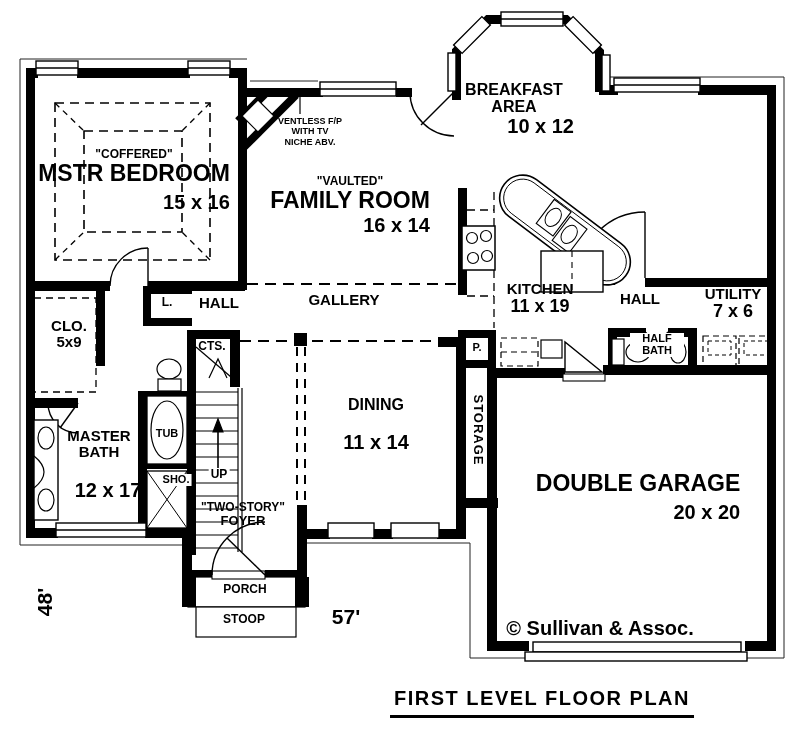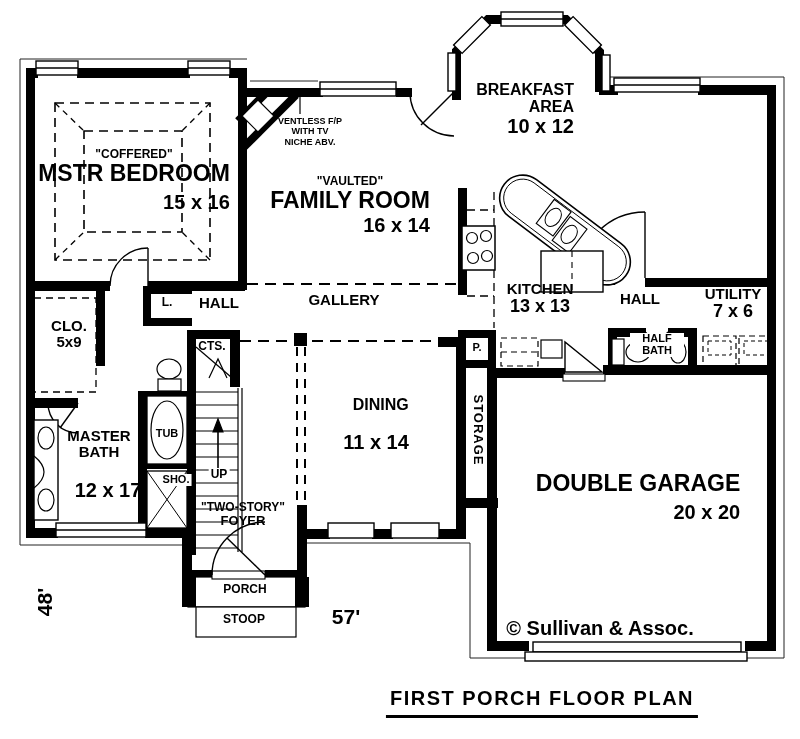--- a/index.html
+++ b/index.html
@@ -8,21 +8,21 @@
   svg{position:absolute;left:0;top:0;}
   .lbl{position:absolute;font-weight:bold;color:#000;text-align:center;
        white-space:nowrap;line-height:1.08;transform:translateX(-50%);}
   .lbl span{display:block;}
   .note{font-size:12px;}
   .f9{font-size:9px;line-height:1.15;margin-left:21px;}
   .f11{font-size:11px;}
   .f12{font-size:12px;}
   .f13{font-size:13px;}
   .f15{font-size:15px;}
-  .f16{font-size:16px;text-align:right;}
+  .f16{font-size:16px;}
   .f17{font-size:23px;}
   .f18{font-size:18px;}
   .f20{font-size:20px;text-align:right;}
   .f21{font-size:21px;}
   .wrap{white-space:normal;}
   .w120{width:120px;}
   .w84{width:84px;}
   .w50{width:50px;}
   .whitebg{background:#fff;padding:0 2px;}
   .rot-cw{transform:translate(-50%,-50%) rotate(90deg);letter-spacing:1px;}
@@ -272,21 +272,21 @@
     <span class="f20">10 x 12</span>
   </div>
 
 
   <div class="lbl f15" style="left:344px;top:292px">GALLERY</div>
   <div class="lbl f15" style="left:219px;top:295px">HALL</div>
   <div class="lbl f15" style="left:640px;top:291px">HALL</div>
 
   <div class="lbl" style="left:540px;top:281px">
     <span class="f15">KITCHEN</span>
-    <span class="f18">13 x 13</span>
+    <span class="f18">11 x 19</span>
   </div>
 
   <div class="lbl" style="left:733px;top:286px">
     <span class="f15">UTILITY</span>
     <span class="f18">7 x 6</span>
   </div>
 
   <div class="lbl" style="left:69px;top:318px">
     <span class="f15">CLO.</span>
     <span class="f15">5x9</span>
@@ -323,14 +323,14 @@
   </div>
 
   <div class="lbl f12" style="left:245px;top:583px">PORCH</div>
   <div class="lbl f12" style="left:244px;top:613px">STOOP</div>
 
   <div class="lbl f21" style="left:346px;top:606px">57'</div>
   <div class="lbl f21 rot-ccw" style="left:45px;top:602px">48'</div>
 
   <div class="lbl" style="left:600px;top:618px;font-size:20px">© Sullivan &amp; Assoc.</div>
 
-  <div class="lbl f20 title" style="left:542px;top:688px">FIRST PORCH FLOOR PLAN</div>
+  <div class="lbl f20 title" style="left:542px;top:688px">FIRST LEVEL FLOOR PLAN</div>
 </div>
 
 </body></html>

